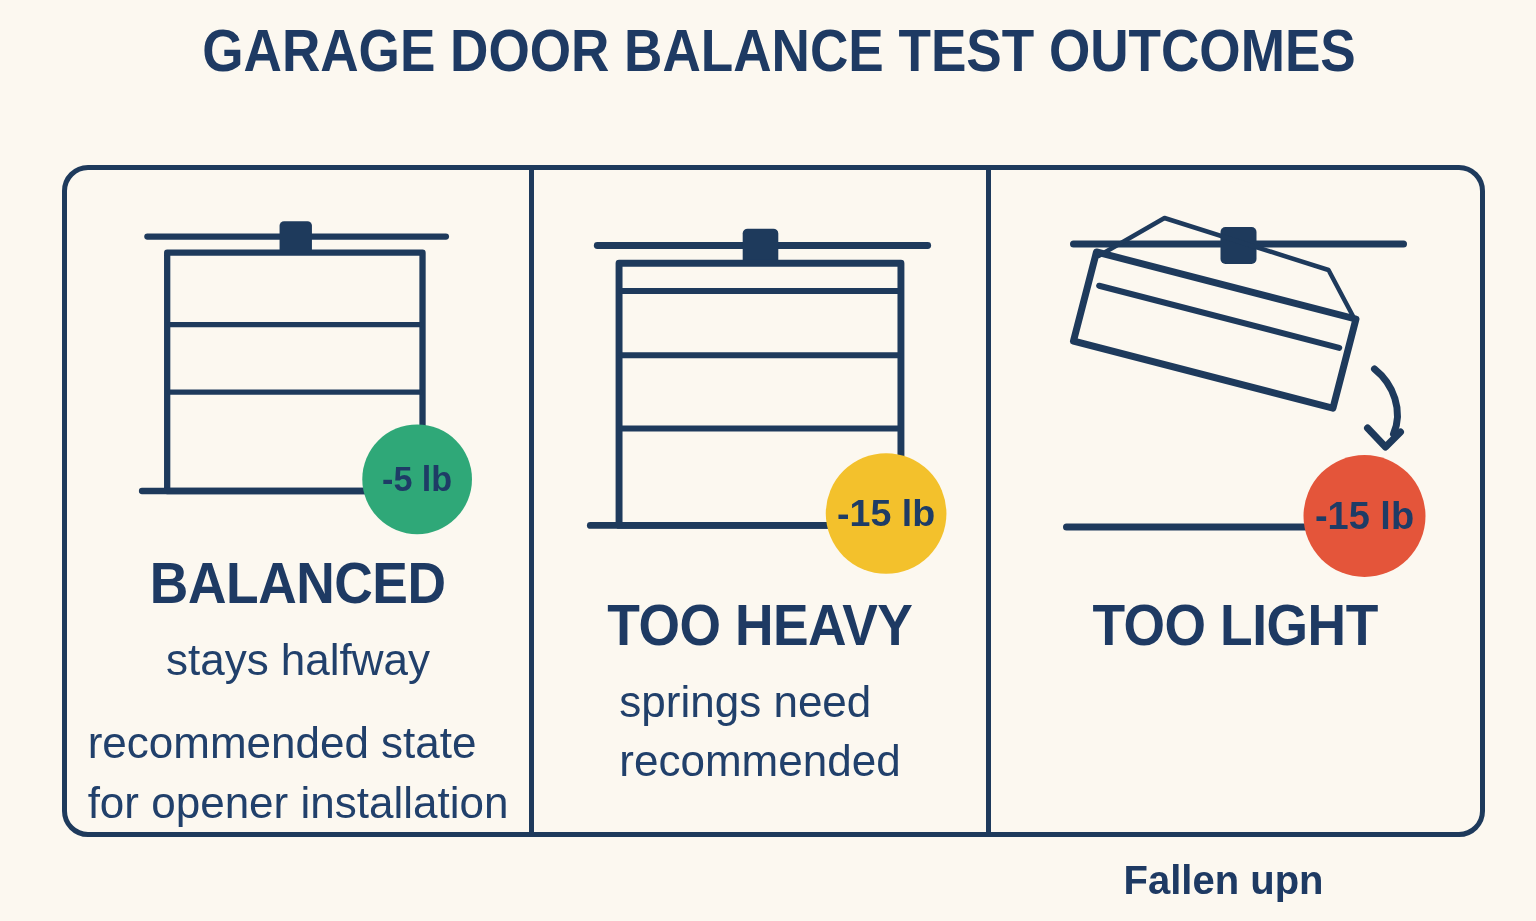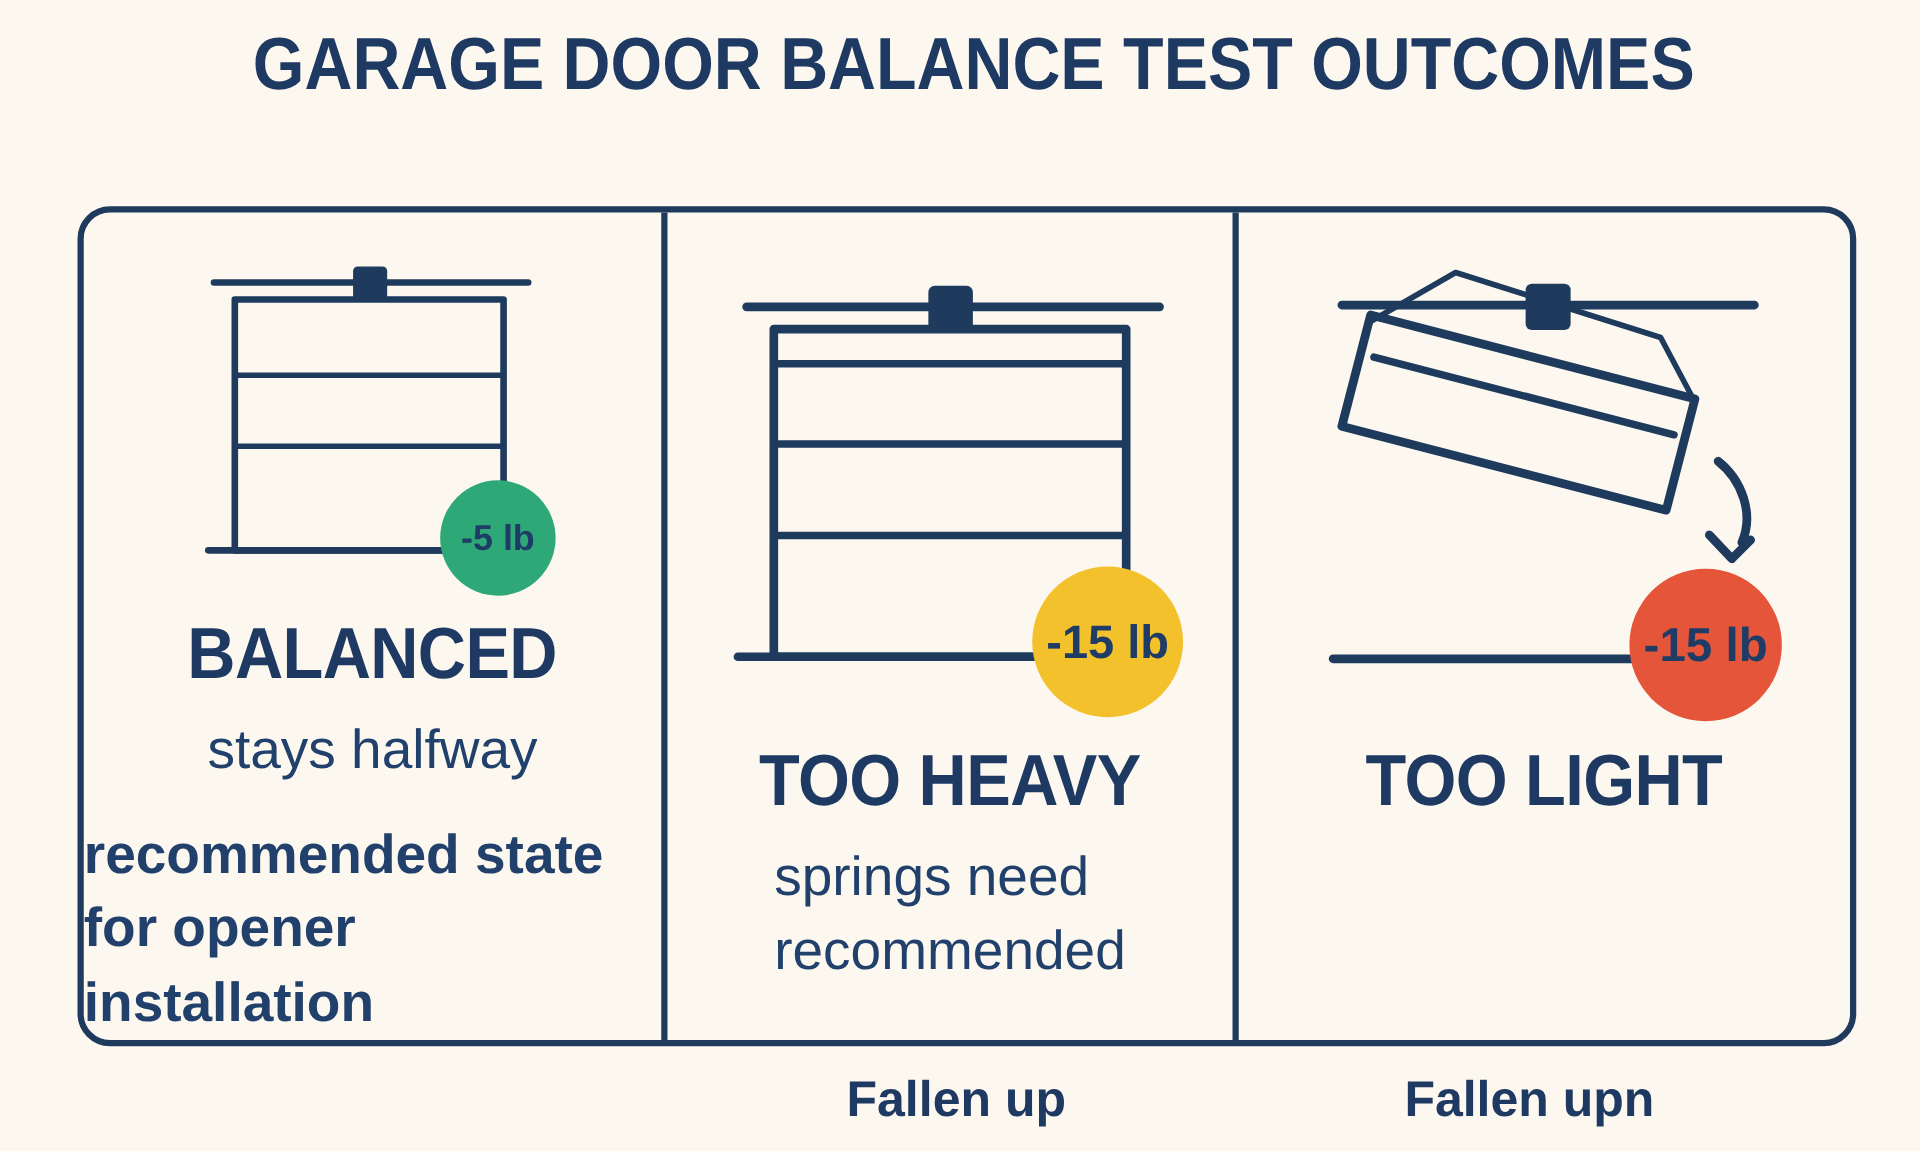--- a/index.html
+++ b/index.html
@@ -31,21 +31,21 @@
   .panel svg{display:block;height:418px;width:100%;}
   .panel h2{
     margin:8px 0 0;font-size:58px;line-height:1;font-weight:bold;
     transform:scaleX(.92);transform-origin:center;letter-spacing:-.5px;
     color:#1e3a63;white-space:nowrap;
   }
   .sub{
     margin:18px 0 0;font-size:44px;line-height:1.35;text-align:left;
     color:#21406b;
   }
-  .note{margin-top:24px;font-weight:bold;}
+  .note{margin-top:24px;}
   .footer-label{
     position:absolute;top:860px;height:50px;
     text-align:center;font-size:40px;font-weight:bold;line-height:1;
     color:#1e3a63;
   }
   .footer-heavy{left:534px;width:462px;}
   .footer-light{left:996px;width:455px;}
   .stroke{stroke:#1e3a5c;fill:none;stroke-linecap:round;stroke-linejoin:round;}
   .badge-text{font-family:"Liberation Sans",sans-serif;font-weight:bold;font-size:38px;fill:#1e3c66;}
 </style>
@@ -103,16 +103,15 @@
         <path class="stroke" d="M356,258 L374,277 L389,262" stroke-width="7"></path>
         <line class="stroke" x1="55" y1="357" x2="297" y2="357" stroke-width="7"></line>
         <circle cx="353" cy="346" r="61" fill="#e4553a"></circle>
         <text class="badge-text" x="353" y="359" text-anchor="middle">-15 lb</text>
       </svg>
       <h2>TOO LIGHT</h2>
     </section>
 
   </div>
 
-  <div class="footer-label footer-heavy">Fallen up</div>
   <div class="footer-label footer-light">Fallen upn</div>
 
 </div>
 
 </body></html>

